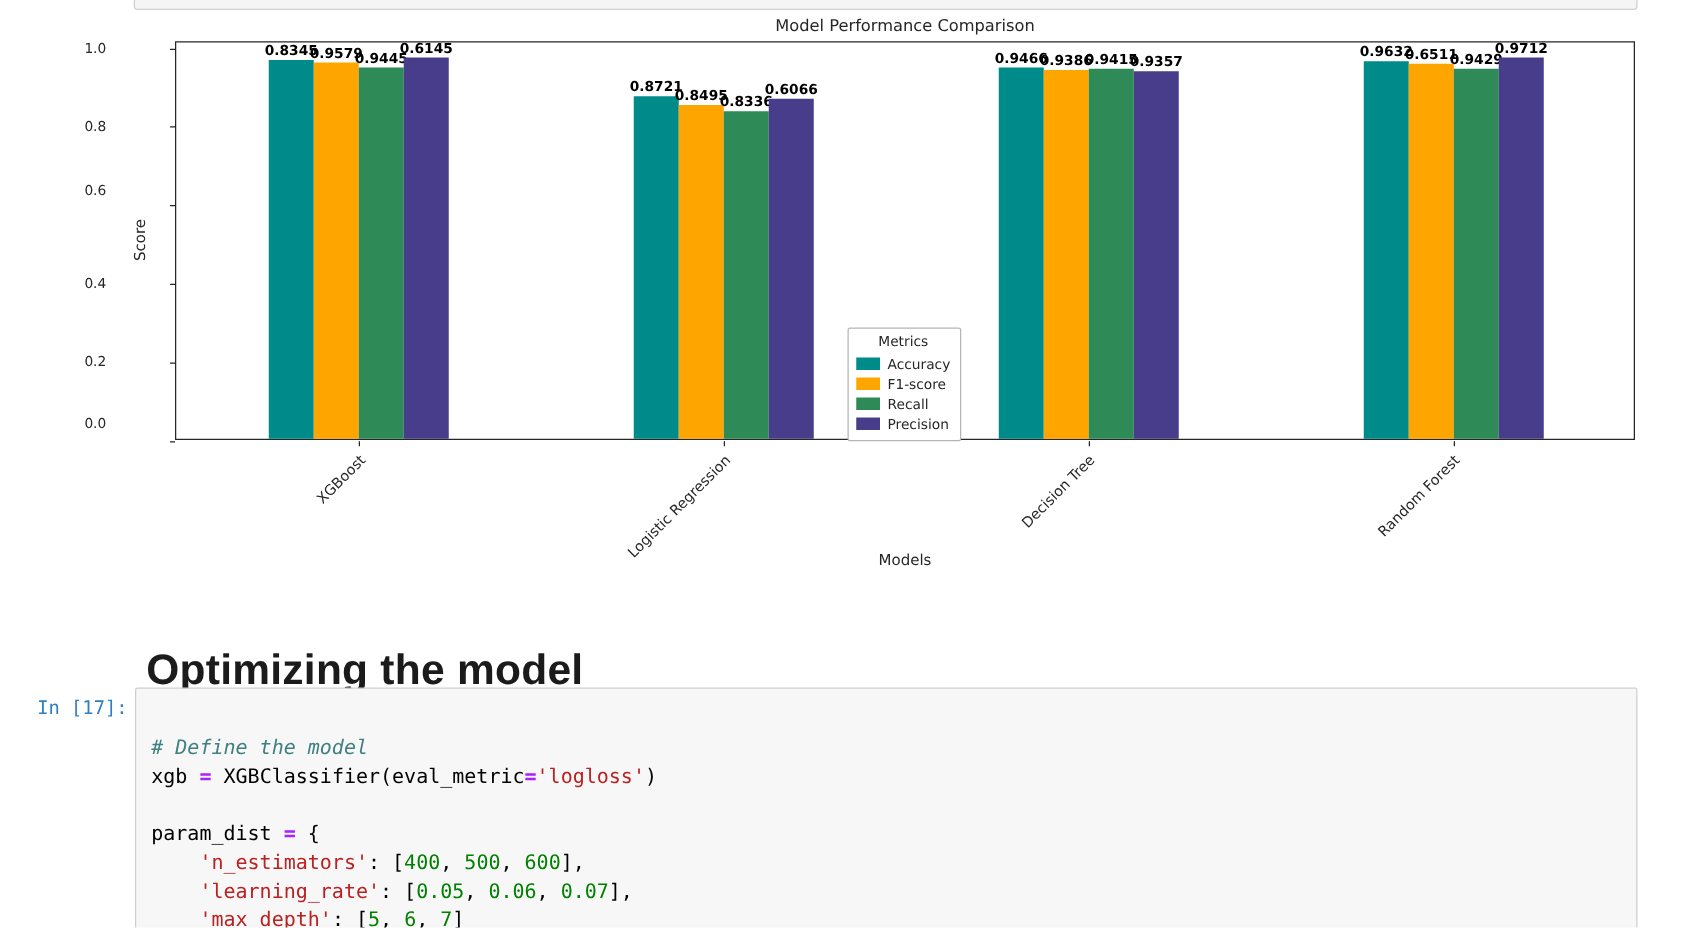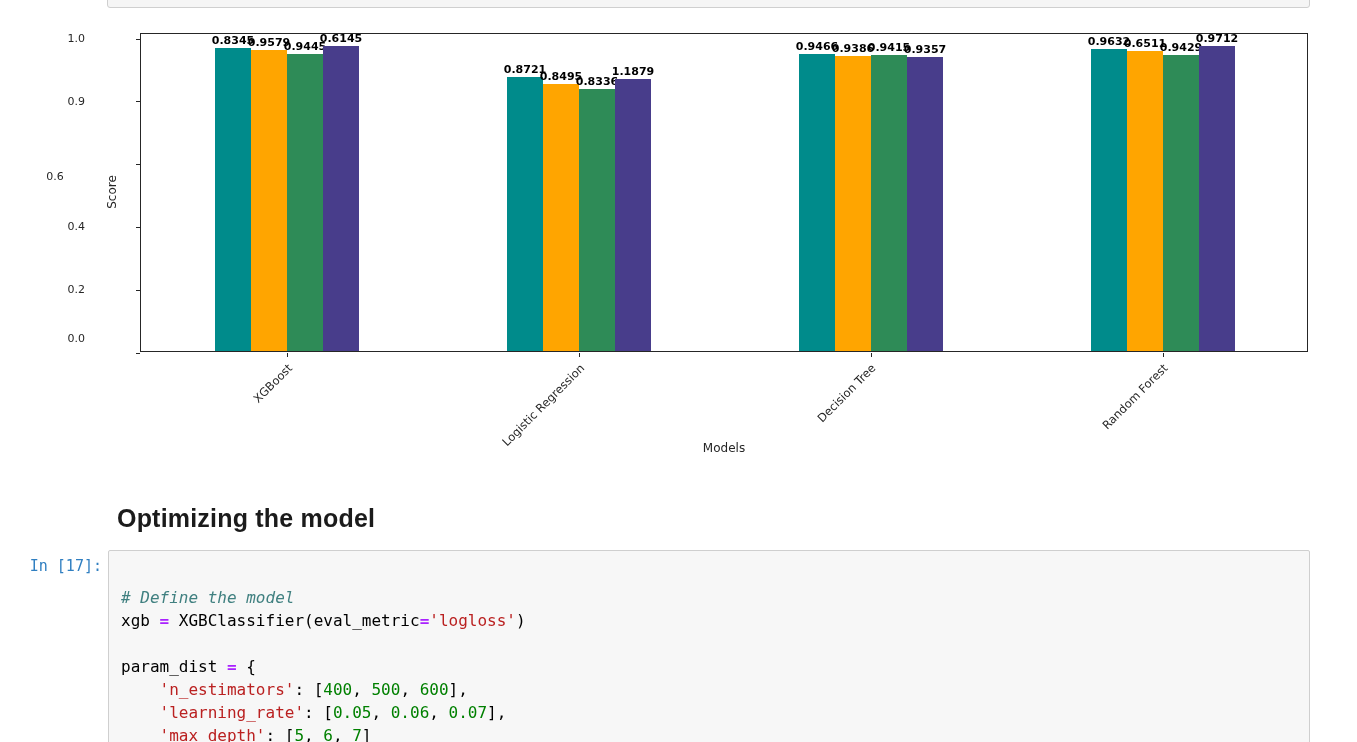--- a/index.html
+++ b/index.html
@@ -73,22 +73,22 @@
     padding: 4px 8px 5px 6px; z-index: 5;
   }
   .legend-title {
     text-align: center; font-size: 11px; color: #262626; margin-bottom: 3px;
   }
   .legend-row { display: flex; align-items: center; height: 16px; }
   .legend-swatch { width: 19px; height: 10px; margin-right: 6px; flex: none; }
   .legend-label { font-size: 11px; color: #262626; white-space: nowrap; }
   
   .markdown-heading {
-    position: absolute; left: 117px; top: 504px;
-    font-size: 25px; font-weight: bold; color: #1b1b1b;
+    position: absolute; left: 117px; top: 517px;
+    font-size: 34px; font-weight: bold; color: #1b1b1b;
     font-family: "Liberation Sans", "DejaVu Sans", sans-serif;
     letter-spacing: 0.2px;
   }
   
   .input-prompt {
     position: absolute; left: 12px; top: 557px; width: 90px;
     text-align: right;
     font-family: "DejaVu Sans Mono", "Liberation Mono", monospace;
     font-size: 15px; color: var(--prompt-color, #307fc1);
     white-space: pre;
@@ -112,51 +112,52 @@
   .tk-s { color: var(--str-color, #ba2121); }
   .tk-m { color: var(--num-color, #008000); }
   .tk-c { color: var(--com-color, #408080); font-style: italic; }
 </style>
 </head>
 <body>
 
 <div class="prev-cell-edge"></div>
 
 <div class="chart-figure">
+  <div class="chart-title">Model Performance Comparison</div>
   <div class="plot-area" id="plot-area">
       <div class="y-tick-label" style="top: 298px;">0.0</div>
       <div class="y-tick-mark" style="top: 318.5px;"></div>
       <div class="y-tick-label" style="top: 249.2px; text-align: right;">0.2</div>
       <div class="y-tick-mark" style="top: 255.7px;"></div>
       <div class="y-tick-label" style="top: 186.4px;">0.4</div>
       <div class="y-tick-mark" style="top: 192.9px;"></div>
-      <div class="y-tick-label" style="top: 136px; text-align: center;">0.6</div>
+      <div class="y-tick-label" style="top: 112px;">0.6</div>
       <div class="y-tick-mark" style="top: 130.1px;"></div>
-      <div class="y-tick-label" style="top: 60.8px;">0.9</div>
+      <div class="y-tick-label" style="top: 60.8px;">0.8</div>
       <div class="y-tick-mark" style="top: 67.3px;"></div>
       <div class="y-tick-label" style="top: -2px;">1.0</div>
       <div class="y-tick-mark" style="top: 4.5px;"></div>
       <div class="bar" style="left: 74px; width: 36px; height: 302.727px; background: rgb(0, 139, 139);"></div>
       <div class="bar-value-label" style="left: 60px; top: 0.2726px;">0.8345</div>
       <div class="bar" style="left: 110px; width: 36px; height: 300.781px; background: rgb(255, 165, 0);"></div>
       <div class="bar-value-label" style="left: 96px; top: 2.2194px;">0.9579</div>
       <div class="bar" style="left: 146px; width: 36px; height: 296.573px; background: rgb(46, 139, 87);"></div>
       <div class="bar-value-label" style="left: 132px; top: 6.427px;">0.9445</div>
       <div class="bar" style="left: 182px; width: 36px; height: 305.114px; background: rgb(72, 61, 139);"></div>
       <div class="bar-value-label" style="left: 168px; top: -2.1138px;">0.6145</div>
       <div class="x-tick-mark" style="left: 145.5px;"></div>
       <div class="x-tick-label" style="right: 1022px;">XGBoost</div>
       <div class="bar" style="left: 366px; width: 36px; height: 273.839px; background: rgb(0, 139, 139);"></div>
       <div class="bar-value-label" style="left: 352px; top: 29.1606px;">0.8721</div>
       <div class="bar" style="left: 402px; width: 36px; height: 266.743px; background: rgb(255, 165, 0);"></div>
       <div class="bar-value-label" style="left: 388px; top: 36.257px;">0.8495</div>
       <div class="bar" style="left: 438px; width: 36px; height: 261.75px; background: rgb(46, 139, 87);"></div>
       <div class="bar-value-label" style="left: 424px; top: 41.2496px;">0.8336</div>
       <div class="bar" style="left: 474px; width: 36px; height: 271.924px; background: rgb(72, 61, 139);"></div>
-      <div class="bar-value-label" style="left: 460px; top: 31.076px;">1.1879</div>
+      <div class="bar-value-label" style="left: 460px; top: 31.076px;">0.6066</div>
       <div class="x-tick-mark" style="left: 437.5px;"></div>
       <div class="x-tick-label" style="right: 730px;">Logistic Regression</div>
       <div class="bar" style="left: 658px; width: 36px; height: 297.232px; background: rgb(0, 139, 139);"></div>
       <div class="bar-value-label" style="left: 644px; top: 5.7676px;">0.9466</div>
       <div class="bar" style="left: 694px; width: 36px; height: 294.72px; background: rgb(255, 165, 0);"></div>
       <div class="bar-value-label" style="left: 680px; top: 8.2796px;">0.9386</div>
       <div class="bar" style="left: 730px; width: 36px; height: 295.631px; background: rgb(46, 139, 87);"></div>
       <div class="bar-value-label" style="left: 716px; top: 7.369px;">0.9415</div>
       <div class="bar" style="left: 766px; width: 36px; height: 293.81px; background: rgb(72, 61, 139);"></div>
       <div class="bar-value-label" style="left: 752px; top: 9.1902px;">0.9357</div>
@@ -165,20 +166,39 @@
       <div class="bar" style="left: 950px; width: 36px; height: 302.445px; background: rgb(0, 139, 139);"></div>
       <div class="bar-value-label" style="left: 936px; top: 0.5552px;">0.9632</div>
       <div class="bar" style="left: 986px; width: 36px; height: 300.435px; background: rgb(255, 165, 0);"></div>
       <div class="bar-value-label" style="left: 972px; top: 2.5648px;">0.6511</div>
       <div class="bar" style="left: 1022px; width: 36px; height: 296.071px; background: rgb(46, 139, 87);"></div>
       <div class="bar-value-label" style="left: 1008px; top: 6.9294px;">0.9429</div>
       <div class="bar" style="left: 1058px; width: 36px; height: 304.957px; background: rgb(72, 61, 139);"></div>
       <div class="bar-value-label" style="left: 1044px; top: -1.9568px;">0.9712</div>
       <div class="x-tick-mark" style="left: 1021.5px;"></div>
       <div class="x-tick-label" style="right: 146px;">Random Forest</div>
+      <div class="legend">
+        <div class="legend-title">Metrics</div>
+        <div class="legend-row">
+          <div class="legend-swatch" style="background: rgb(0, 139, 139);"></div>
+          <div class="legend-label">Accuracy</div>
+        </div>
+        <div class="legend-row">
+          <div class="legend-swatch" style="background: rgb(255, 165, 0);"></div>
+          <div class="legend-label">F1-score</div>
+        </div>
+        <div class="legend-row">
+          <div class="legend-swatch" style="background: rgb(46, 139, 87);"></div>
+          <div class="legend-label">Recall</div>
+        </div>
+        <div class="legend-row">
+          <div class="legend-swatch" style="background: rgb(72, 61, 139);"></div>
+          <div class="legend-label">Precision</div>
+        </div>
+      </div>
     </div>
   <div class="x-axis-label">Models</div>
   <div class="y-axis-label">Score</div>
 </div>
 
 <h2 class="markdown-heading">Optimizing the model</h2>
 
 <div class="input-prompt">In [17]:</div>
 
 <div class="code-cell">

